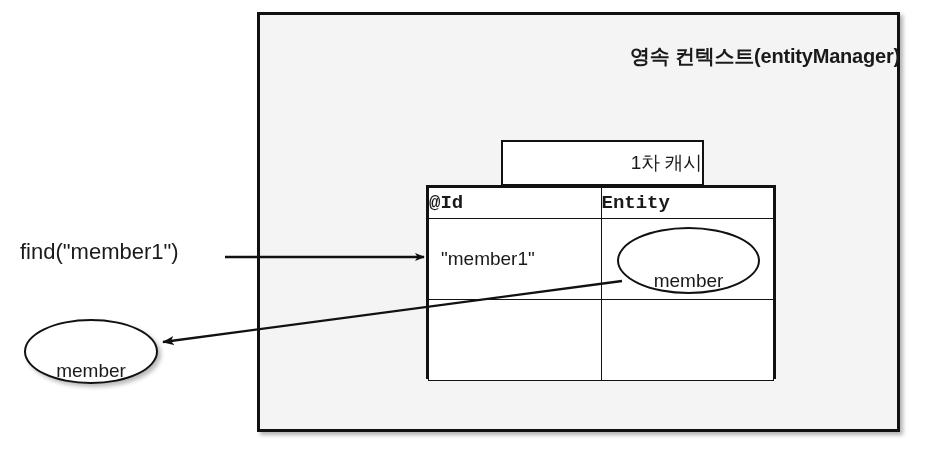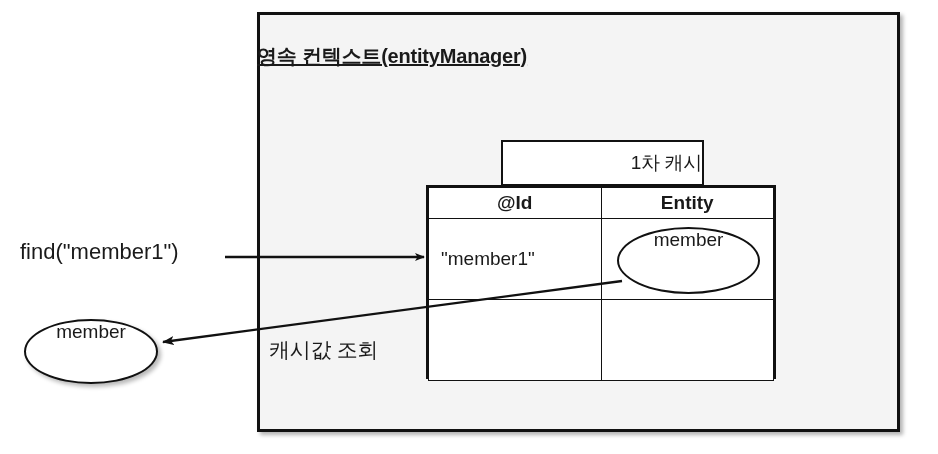--- a/index.html
+++ b/index.html
@@ -34,26 +34,25 @@
     border: 3px solid #111111;
     box-sizing: border-box;
     box-shadow: 3px 3px 4px rgba(0,0,0,0.30);
   }
 
   .context-title {
     position: absolute;
     left: 257px;
     top: 43px;
     width: 643px;
-    text-align: left;
+    text-align: right;
     font-size: 20px;
     font-weight: bold;
     letter-spacing: -0.2px;
     white-space: nowrap;
-    text-decoration: underline;
   }
 
   
   .cache-tab {
     position: absolute;
     left: 501px;
     top: 140px;
     width: 203px;
     height: 46px;
     background: #ffffff;
@@ -90,43 +89,44 @@
   .cache-table td {
     border: 1.5px solid #111111;
     background: #ffffff;
     padding: 0;
     margin: 0;
   }
   .cache-table th {
     height: 30px;
     font-size: 19px;
     font-weight: bold;
-    text-align: center;
+    text-align: left;
     vertical-align: middle;
+    font-family: Liberation Mono, monospace;
   }
   .cache-table td {
     height: 80px;
     font-size: 19px;
     text-align: left;
     vertical-align: middle;
     padding-left: 12px;
     position: relative;
   }
   .cache-table td.col-entity {
     padding-left: 0;
   }
 
   
   .ellipse {
     position: absolute;
     border: 2.5px solid #111111;
     border-radius: 50%;
     background: #ffffff;
     display: flex;
-    align-items: flex-start;
+    align-items: flex-end;
     justify-content: center;
     font-size: 19px;
     box-sizing: border-box;
   }
   .ellipse-inner {
     left: 617px;
     top: 227px;
     width: 143px;
     height: 67px;
     z-index: 4;
@@ -206,21 +206,20 @@
   <div class="ellipse ellipse-inner">
     <span>member</span>
   </div>
 
   <div class="ellipse ellipse-outer">
     <span>member</span>
   </div>
 
   <div class="label-find">find("member1")</div>
 
-  <div class="label-cache-lookup">캐시값 조회</div>
 
   <svg id="arrows" viewBox="0 0 938 454">
     <defs>
       <marker id="arrowhead-right" markerWidth="10" markerHeight="8" refX="9" refY="4" orient="auto" markerUnits="userSpaceOnUse">
         <path d="M0,0 L10,4 L0,8 L2.5,4 Z" fill="#111111"></path>
       </marker>
       <marker id="arrowhead-left" markerWidth="12" markerHeight="9" refX="11" refY="4.5" orient="auto" markerUnits="userSpaceOnUse">
         <path d="M0,0 L12,4.5 L0,9 L3,4.5 Z" fill="#111111"></path>
       </marker>
     </defs>

